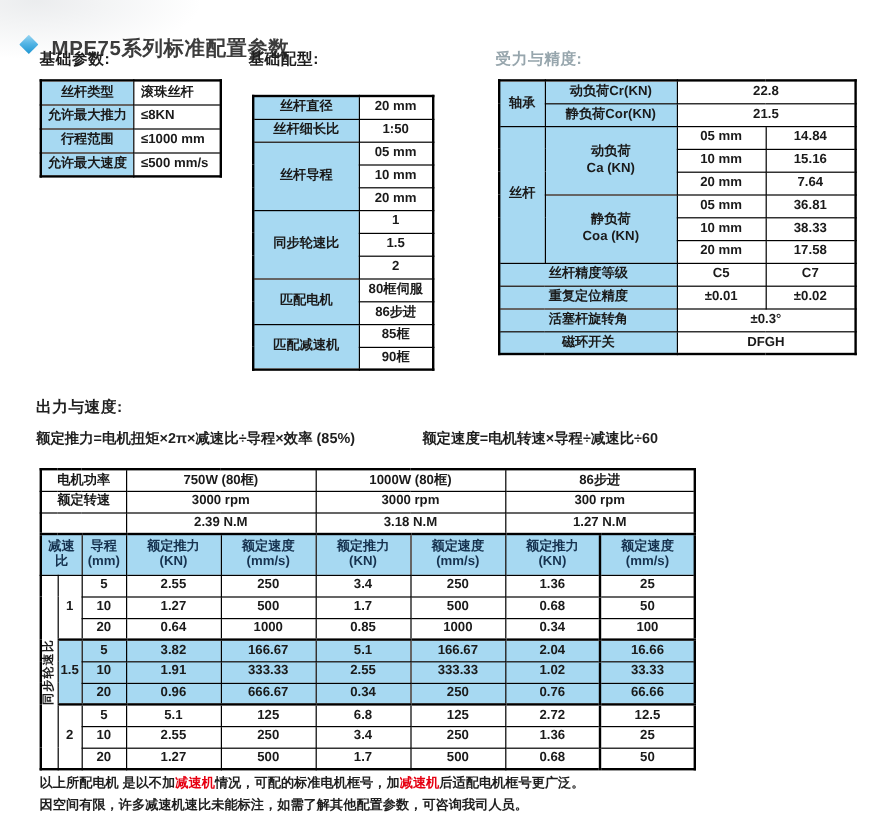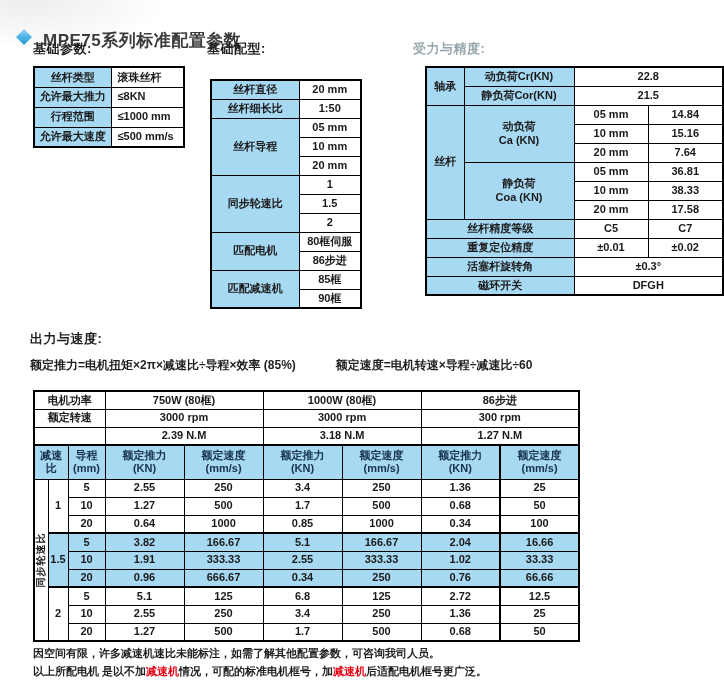--- a/index.html
+++ b/index.html
@@ -42,21 +42,21 @@
   #t-perf tr.br{height:18px;}
   #t-perf td.tl{border-left:2px solid #000;}
   #t-perf tr.tt td{border-top:2px solid #000;}
 
   td.vcell{position:relative;padding:0;}
   .vlabel{
     position:absolute;left:50%;top:50%;
     transform:translate(-50%,-50%) rotate(-90deg);
     white-space:nowrap;font-size:10px;font-weight:700;letter-spacing:1px;
   }
-  .formula-row{display:flex;gap:40px;font-size:12px;font-weight:700;color:#1f1f1f;}
+  .formula-row{display:flex;gap:56px;font-size:12px;font-weight:700;color:#1f1f1f;}
   .footnote{font-size:11px;font-weight:700;line-height:18px;color:#1f1f1f;}
   .red{color:#e60012;}
 </style>
 </head>
 <body>
 
 <div class="abs title-row">
   <span class="diamond"></span>
   <span class="page-title">MPE75系列标准配置参数</span>
 </div>
@@ -134,21 +134,21 @@
   <tr>
     <td class="blue" rowspan="2">匹配减速机</td>
     <td>85框</td>
   </tr>
   <tr>
         <td>90框</td>
       </tr>
 </tbody>
   </table>
 
-<table id="t-force" class="abs" style="left:425px;top:66px;width:297px;">
+<table id="t-force" class="abs" style="left:415px;top:66px;width:297px;">
   <colgroup>
       <col style="width:38px">
       <col style="width:110px">
       <col style="width:74px">
       <col style="width:75px">
     </colgroup>
   <tbody>
       <tr>
     <td class="blue" rowspan="2">轴承</td>
     <td class="blue">动负荷Cr(KN)</td>
@@ -346,15 +346,15 @@
     <td>500</td>
     <td>1.7</td>
     <td>500</td>
     <td>0.68</td>
     <td class="tl">50</td>
   </tr>
 </tbody>
   </table>
 
 <div class="abs footnote" style="left:33px;top:644px;width:660px;">
+  <div><span>以上所配电机 是以不加</span><span class="red">减速机</span><span>情况，可配的标准电机框号，加</span><span class="red">减速机</span><span>后适配电机框号更广泛。</span></div>
   <div>因空间有限，许多减速机速比未能标注，如需了解其他配置参数，可咨询我司人员。</div>
-  <div><span>以上所配电机 是以不加</span><span class="red">减速机</span><span>情况，可配的标准电机框号，加</span><span class="red">减速机</span><span>后适配电机框号更广泛。</span></div>
 </div>
 
 </body></html>

